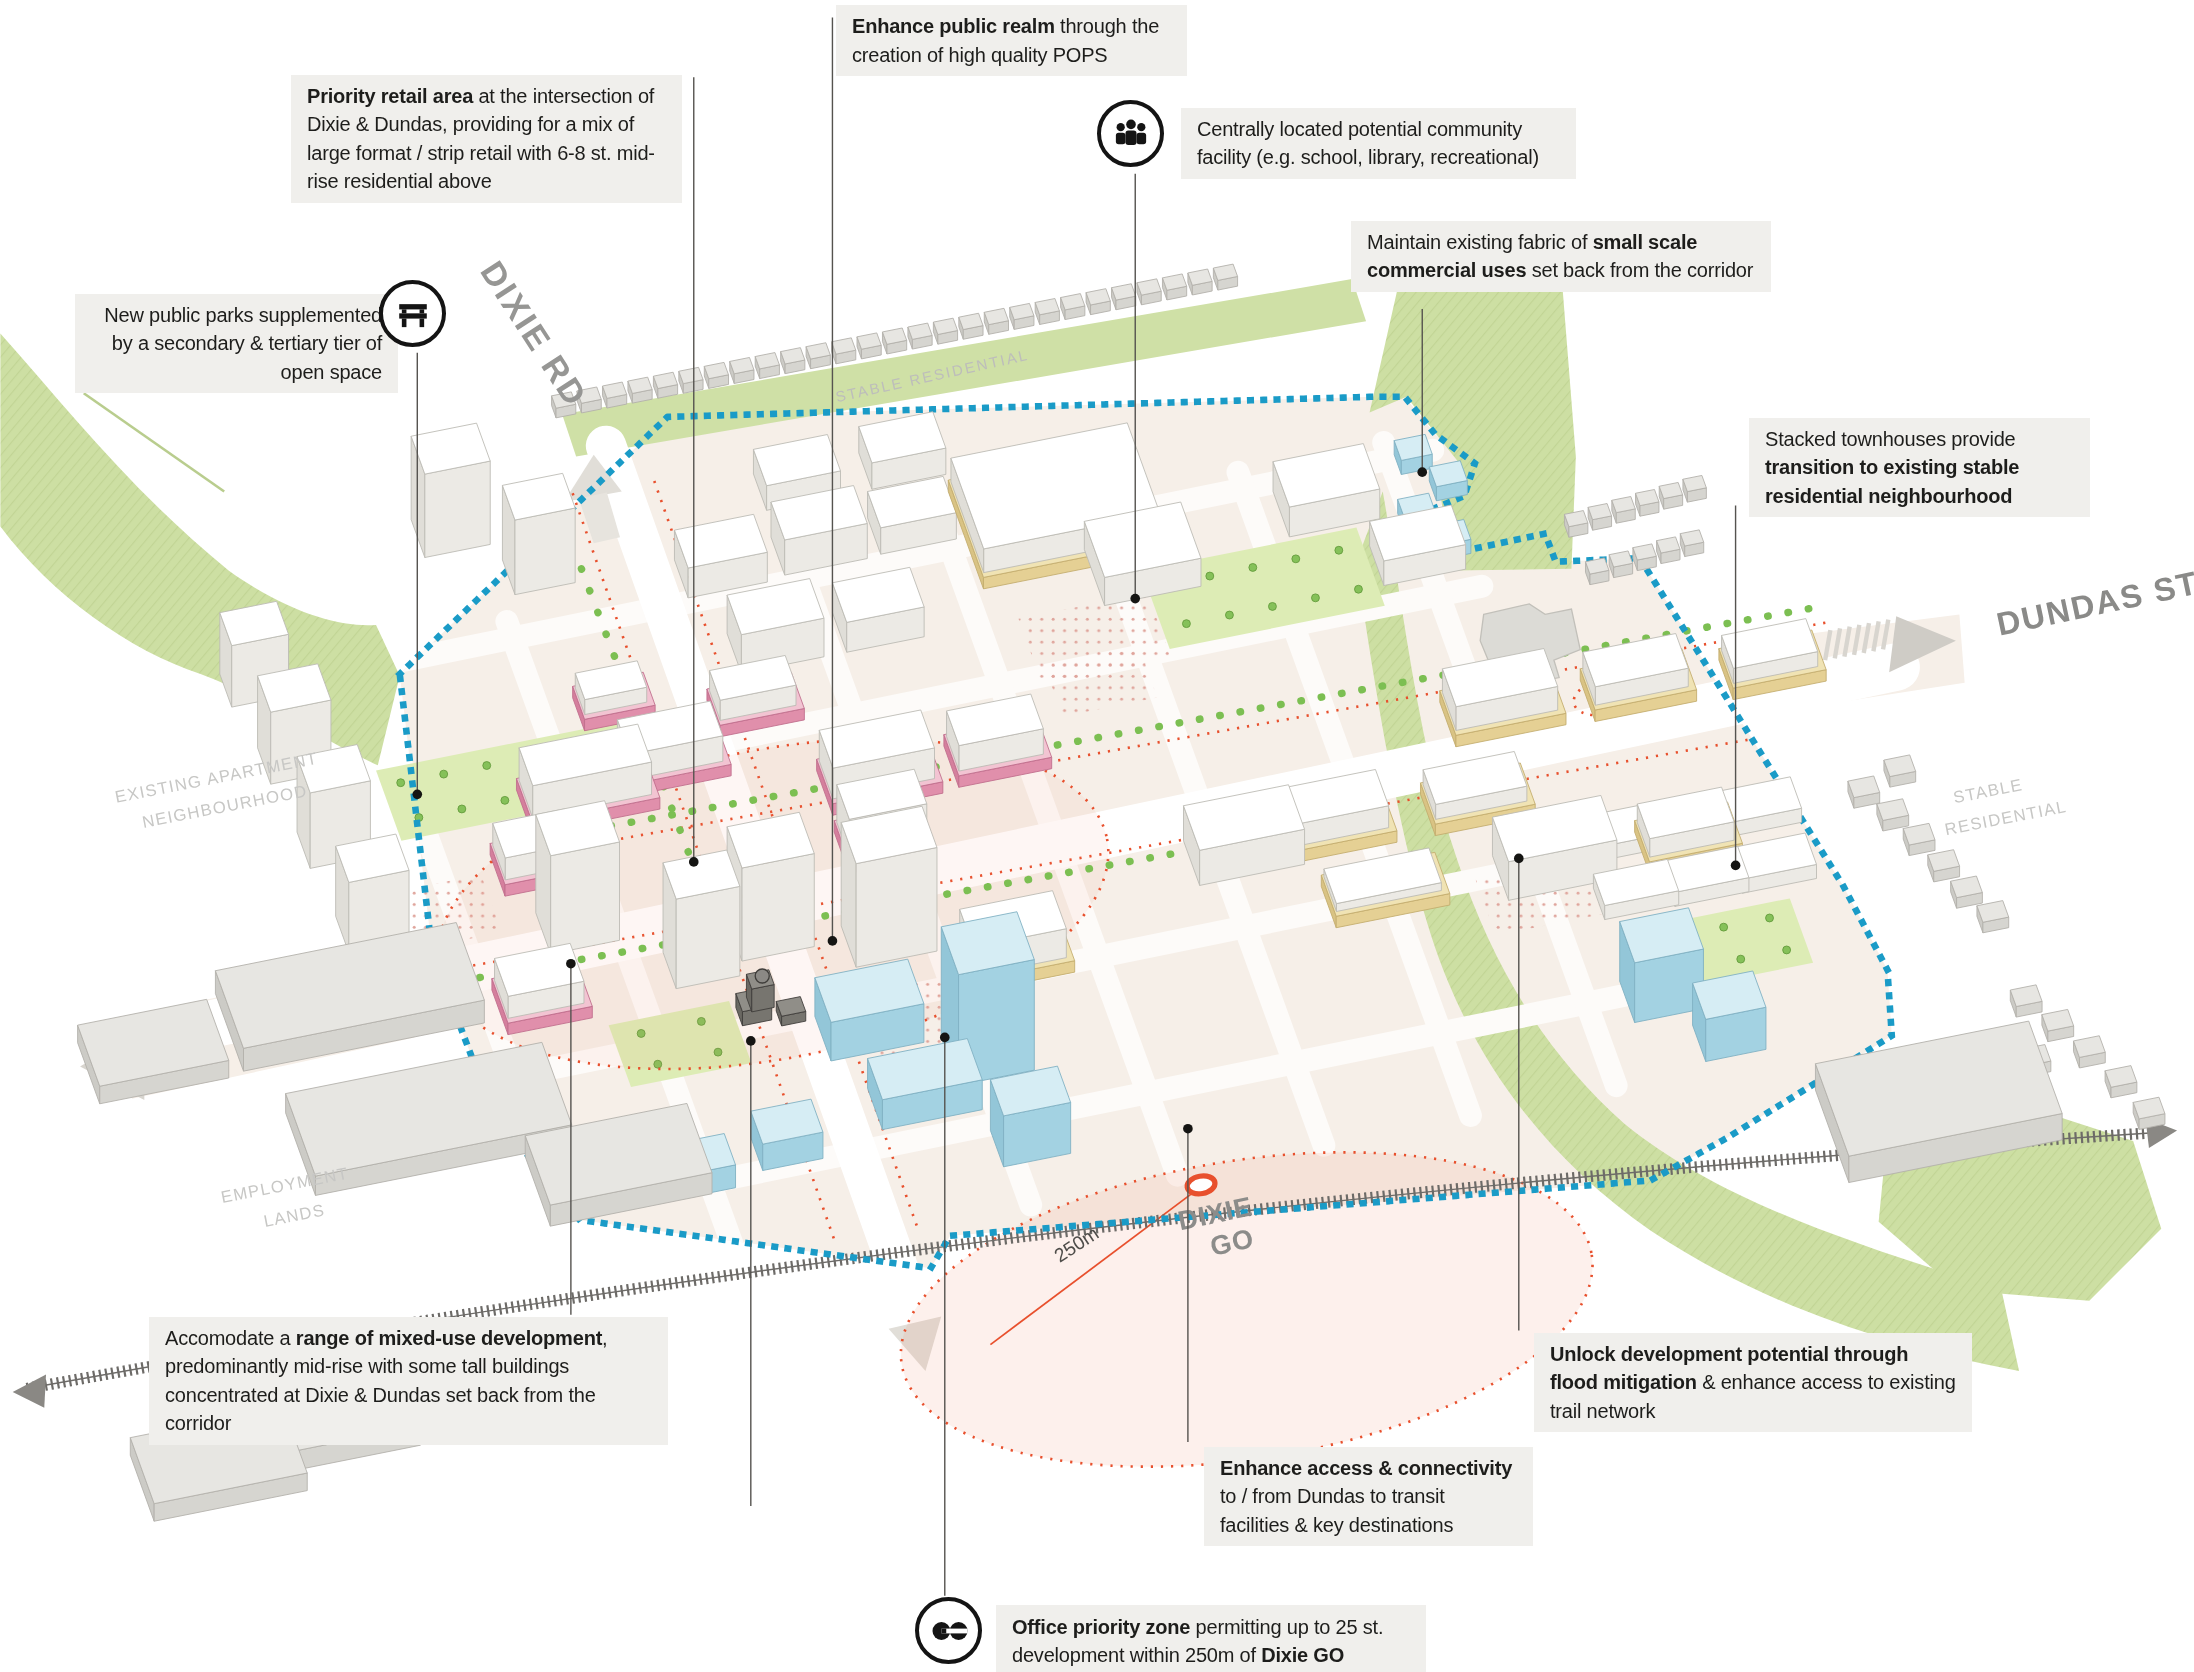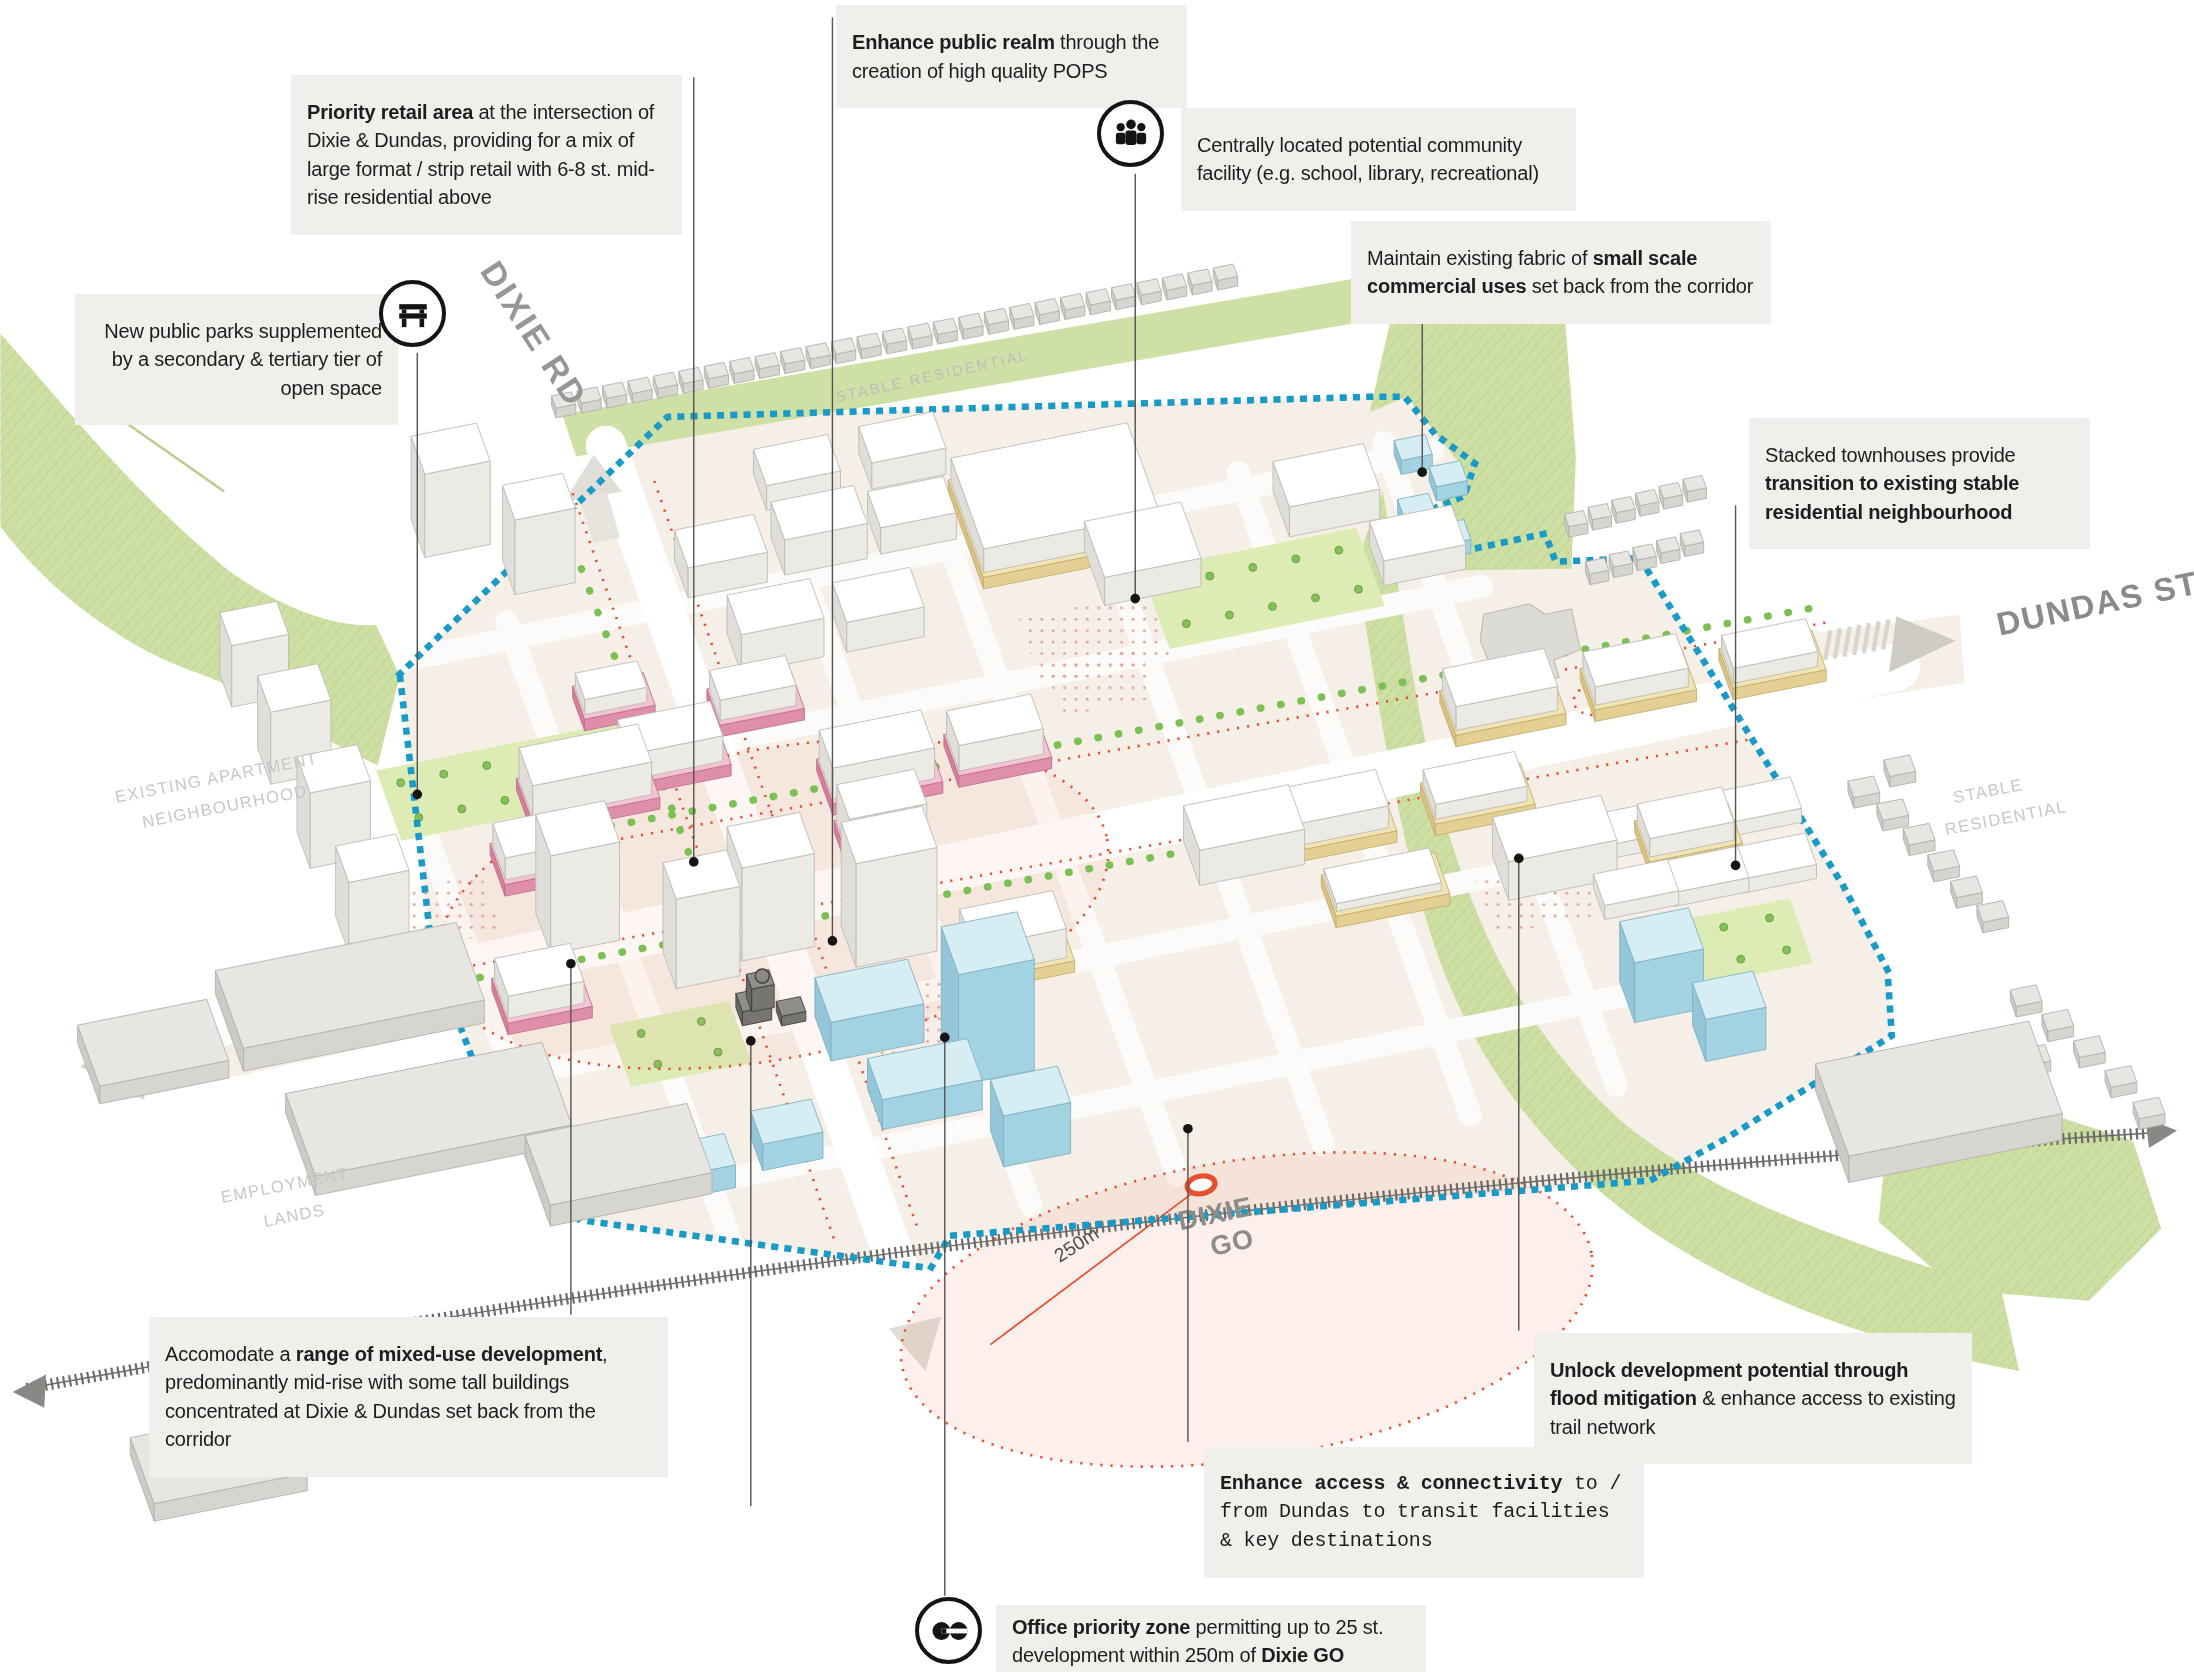--- a/index.html
+++ b/index.html
@@ -1,20 +1,20 @@
 <!DOCTYPE html>
 <html style="--callout_bg: #f0efec; --text: #1d1d1b; --boundary_blue: #1a9bc7; --accent_red: #e8502d; --ground: #f6efe8; --green_ravine: #cddfa3; --green_park: #ddecb5; --tree_green: #7cbf52; --rail_gray: #6d6b68; --label_gray: #8a8a88; --label_light: #c7c7c5; --building_white_top: #ffffff; --building_pink: #e08fab; --building_yellow: #e5d094; --building_cyan: #a3d2e2;font-size:14px"><head>
 <meta charset="utf-8">
 <style>
   html,body{margin:0;padding:0;background:#ffffff;}
   #stage{position:relative;width:2195px;height:1672px;overflow:hidden;background:#fff;
          font-family:"Liberation Sans",sans-serif;}
   #map{position:absolute;left:0;top:0;}
   .callout{position:absolute;background:var(--callout_bg,#f0efec);color:var(--text,#1d1d1b);
-           padding:23px 16px;font-size:20px;line-height:1.42;letter-spacing:-0.2px;
+           padding:7px 16px;font-size:20px;line-height:1.42;letter-spacing:-0.2px;
            box-sizing:border-box;}
   .callout b{font-weight:700;}
   .badge{position:absolute;width:67px;height:67px;border:4.4px solid #141414;border-radius:50%;
          background:#fff;display:flex;align-items:center;justify-content:center;box-sizing:border-box;z-index:5;}
   .maplabel{font-family:"Liberation Sans",sans-serif;}
 </style>
 </head>
 <body>
 
 <div id="stage">
@@ -631,21 +631,21 @@
 </svg>
 
 <div class="callout" style="left:291px;top:75px;width:391px;"><b>Priority retail area</b><span> at the intersection of Dixie &amp; Dundas, providing for a mix of large format / strip retail with 6-8 st. mid-rise residential above</span></div>
 <div class="callout" style="left:836px;top:5.3px;width:351px;"><b>Enhance public realm</b><span> through the creation of high quality POPS</span></div>
 <div class="callout" style="left:1181px;top:108px;width:395px;"><span>Centrally located potential community facility (e.g. school, library, recreational)</span></div>
 <div class="callout" style="left:1351px;top:221px;width:420px;"><span>Maintain existing fabric of </span><b>small scale commercial uses</b><span> set back from the corridor</span></div>
 <div class="callout" style="left:75px;top:294px;width:323px;text-align:right;"><span>New public parks supplemented by a secondary &amp; tertiary tier of open space</span></div>
 <div class="callout" style="left:1749px;top:418px;width:341px;"><span>Stacked townhouses provide </span><b>transition to existing stable residential neighbourhood</b></div>
 <div class="callout" style="left:149px;top:1317px;width:519px;"><span>Accomodate a </span><b>range of mixed-use development</b><span>, predominantly mid-rise with some tall buildings concentrated at Dixie &amp; Dundas set back from the corridor</span></div>
 <div class="callout" style="left:996px;top:1605px;width:430px;padding:8px 16px;"><b>Office priority zone</b><span> permitting up to 25 st. development within 250m of </span><b>Dixie GO</b></div>
-<div class="callout" style="left:1204px;top:1447px;width:440px;font-family:Liberation Mono, monospace;"><b>Enhance access &amp; connectivity</b><span> to / from Dundas  to transit facilities &amp; key destinations</span></div>
+<div class="callout" style="left:1204px;top:1447px;width:329px;"><b>Enhance access &amp; connectivity</b><span> to / from Dundas  to transit facilities &amp; key destinations</span></div>
 <div class="callout" style="left:1534px;top:1333px;width:438px;"><b>Unlock development potential through flood mitigation</b><span> &amp; enhance access to existing trail network</span></div>
 
 <div class="badge" style="left:379px;top:280px;">
   <svg width="42" height="42" viewBox="0 0 64 64">
     <rect x="11" y="17" width="42" height="8" fill="#141414"></rect>
     <rect x="11" y="31" width="42" height="8" fill="#141414"></rect>
     <rect x="15" y="25" width="7" height="6" fill="#141414"></rect>
     <rect x="42" y="25" width="7" height="6" fill="#141414"></rect>
     <rect x="15" y="39" width="7" height="13" fill="#141414"></rect>
     <rect x="42" y="39" width="7" height="13" fill="#141414"></rect>

